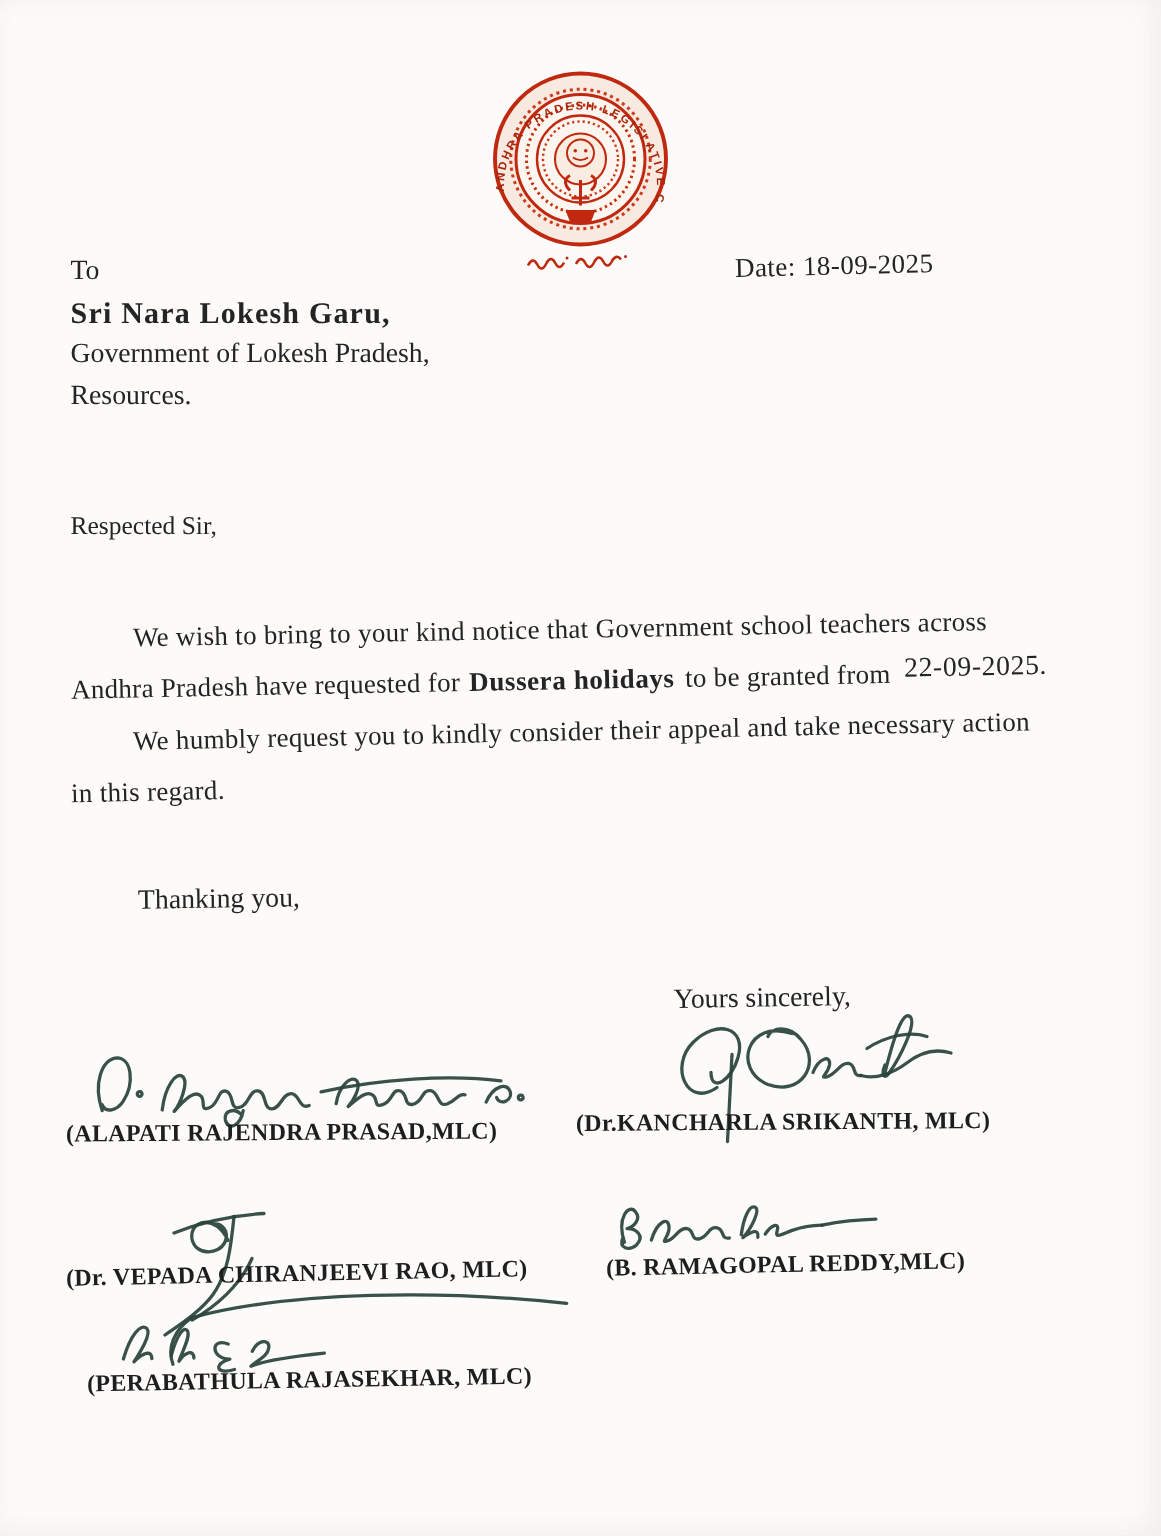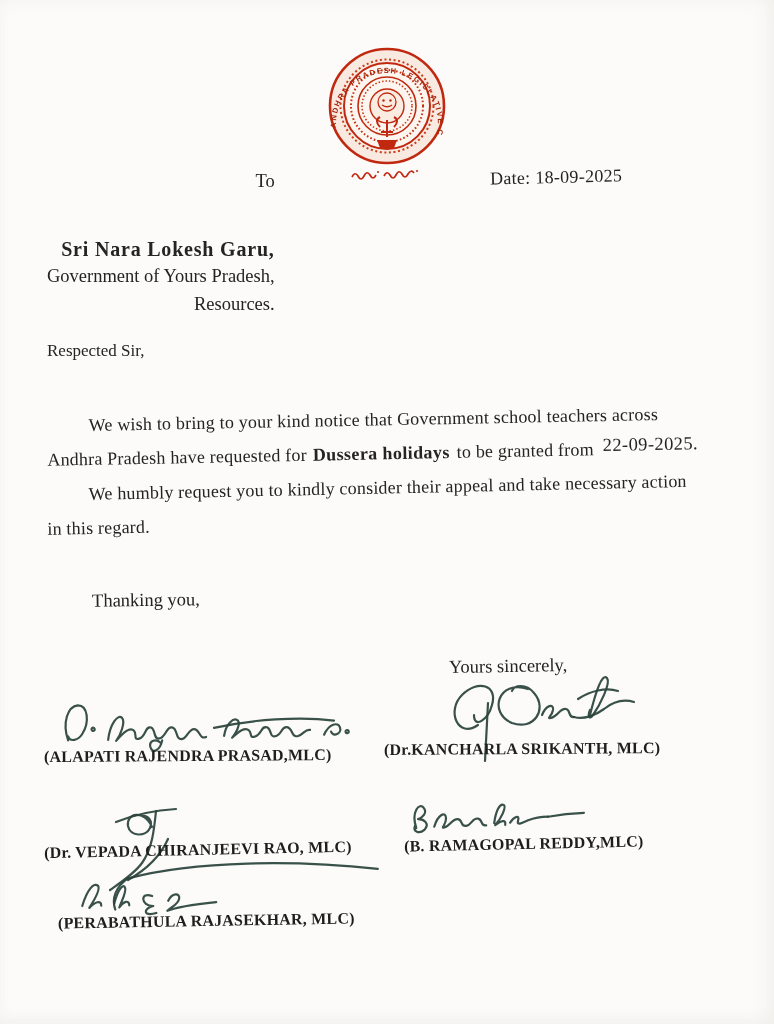--- a/index.html
+++ b/index.html
@@ -8,23 +8,23 @@
     width:774px;height:1024px;
     background:#fcfbf9;
     overflow:hidden;
     font-family:"Liberation Serif","DejaVu Serif",serif;
     color:#242424;
     box-shadow:inset -8px 0 18px rgba(90,90,85,.05), inset 0 -6px 14px rgba(90,90,85,.03);
   }
   .abs{position:absolute;white-space:nowrap;}
   .emblem-wrap{position:absolute;left:314px;top:42px;width:146px;height:150px;}
   .date-line{left:490px;top:167px;font-size:18px;transform:rotate(-1.4deg);letter-spacing:.3px;}
-  .recipient{left:47px;top:168px;line-height:27.5px;font-size:18.5px;text-align:right;}
+  .recipient{left:47px;top:168px;line-height:27.5px;font-size:18.5px;}
   .recipient .to-line{font-size:18.5px;}
-  .recipient .name-line{font-weight:bold;font-size:20px;letter-spacing:.8px;margin-top:40px;}
+  .recipient .name-line{font-weight:bold;font-size:20px;letter-spacing:.8px;}
   .salutation{left:47px;top:341px;font-size:17px;}
   .para{left:47px;font-size:18px;line-height:34px;letter-spacing:.2px;}
   .para .line{white-space:nowrap;}
   .para .indent{padding-left:42px;}
   .para1{top:408px;transform:rotate(-1.1deg);transform-origin:40px 50%;}
   .para2{top:477px;transform:rotate(-1.25deg);transform-origin:40px 50%;}
   .bold-inline{font-weight:bold;margin:0 7px 0 6px;letter-spacing:.4px;}
   .raised-date{position:relative;top:-4px;margin-left:9px;font-size:18.5px;letter-spacing:.4px;}
   .thanking{left:92px;top:590px;font-size:18.5px;transform:rotate(-.8deg);}
   .sincerely{left:449px;top:656px;font-size:18.5px;transform:rotate(-1deg);}
@@ -91,21 +91,21 @@
         <circle cx="103" cy="129" r="1" fill="#c0290f" stroke="none"></circle>
       </g>
     </svg>
   </div>
 
   <div class="abs date-line">Date: 18-09-2025</div>
 
   <div class="abs recipient">
     <div class="to-line">To</div>
     <div class="name-line">Sri Nara Lokesh Garu,</div>
-    <div>Government of Yours Pradesh,</div>
+    <div>Government of Lokesh Pradesh,</div>
     <div>Resources.</div>
   </div>
 
   <div class="abs salutation">Respected Sir,</div>
 
   <div class="abs para para1">
     <div class="line indent">We wish to bring to your kind notice that Government school teachers across</div>
     <div class="line"><span>Andhra Pradesh have requested for</span><span class="bold-inline">Dussera holidays</span><span>to be granted from</span><span class="raised-date">22-09-2025.</span></div>
   </div>
 

